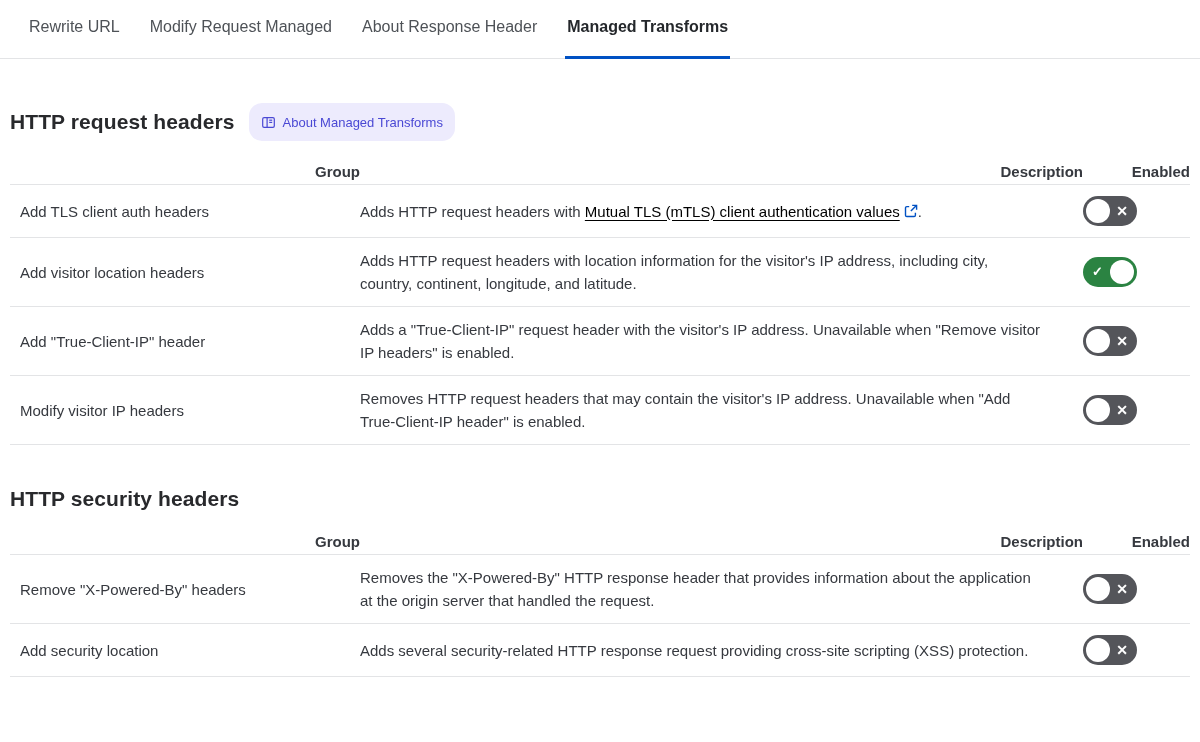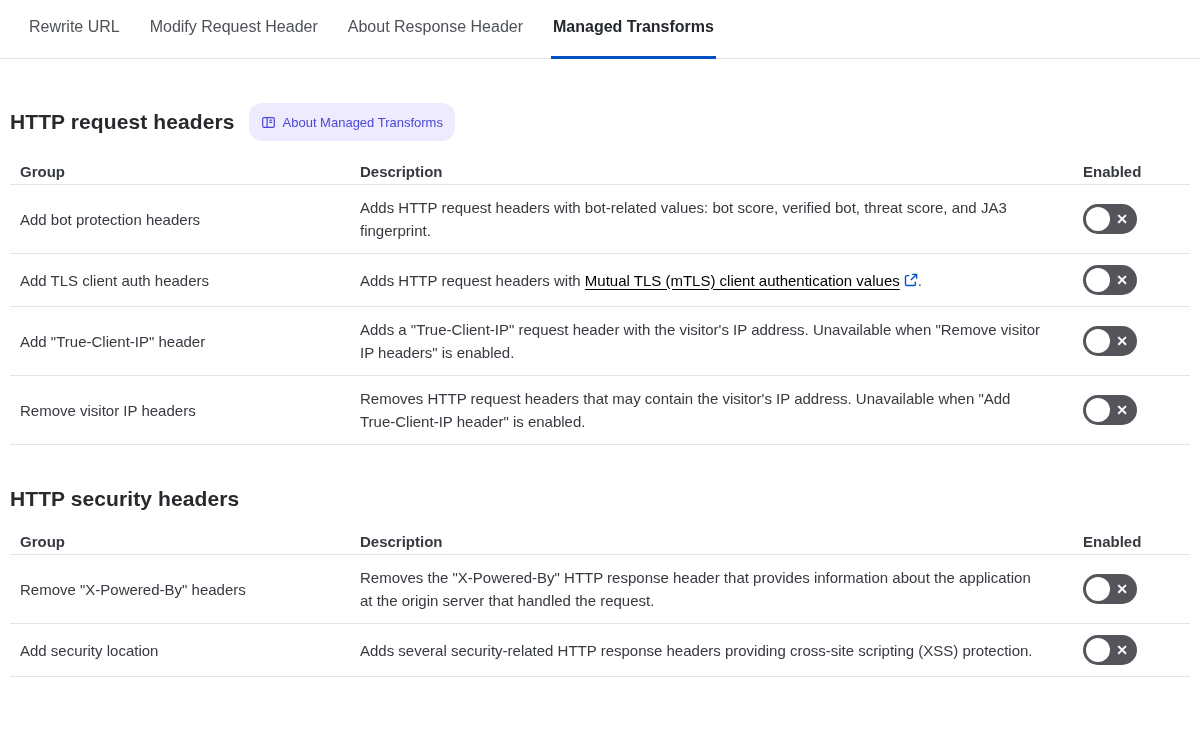--- a/index.html
+++ b/index.html
@@ -33,21 +33,21 @@
     height:38px; padding:0 12px; font-size:13px; text-decoration:none; cursor:pointer;
     white-space:nowrap;
   }
   .badge svg { flex:none; }
   
   table { width:100%; border-collapse:collapse; table-layout:fixed; }
   col.c-group { width:350px; }
   col.c-desc  { width:auto; }
   col.c-toggle{ width:107px; }
   th {
-    text-align:left; font-size:15px; font-weight:700; color:#36393f;
+    text-align:right; font-size:15px; font-weight:700; color:#36393f;
     padding:8px 0 4px; border-bottom:1px solid #e3e4e6;
   }
   td {
     font-size:15px; line-height:23px; color:#36393f;
     padding:11px 0; border-bottom:1px solid #e3e4e6; vertical-align:middle;
   }
   td.desc { padding-right:40px; }
   td.group { padding-left:10px; }
   th.group { padding-left:10px; }
   a.ext-link { color:#000000; text-decoration:underline; text-underline-offset:3px; cursor:pointer; }
@@ -70,21 +70,21 @@
     color:#ffffff; font-size:14px; font-weight:700;
   }
   .toggle.off .glyph { right:9px; }
   .toggle.on  .glyph { left:9px; font-size:13px; }
 </style>
 </head>
 <body>
 
 <nav class="tabbar">
     <div class="tab">Rewrite URL</div>
-    <div class="tab">Modify Request Header</div>
+    <div class="tab">Modify Request Managed</div>
     <div class="tab">About Response Header</div>
     <div class="tab active">Managed Transforms</div>
   </nav>
 
 <div class="page">
 
   <div class="section-head">
     <h2>HTTP request headers</h2>
     <a class="badge">
       <svg class="book" width="15" height="15" viewBox="0 0 15 15" fill="none" stroke="currentColor" stroke-width="1.2">
@@ -105,55 +105,55 @@
       </colgroup>
     <thead>
       <tr>
         <th class="group">Group</th>
         <th>Description</th>
         <th>Enabled</th>
       </tr>
     </thead>
     <tbody id="request-tbody">
         <tr>
-          <td class="group">Add bot protection headers</td>
-          <td class="desc">Adds HTTP request headers with bot-related values: bot score, verified bot, threat score, and JA3 fingerprint.</td>
-          <td>
-            <button class="toggle off" role="switch" aria-checked="false">
-              <span class="glyph">✕</span>
-              <span class="knob"></span>
-            </button>
-          </td>
-        </tr>
-        <tr>
           <td class="group">Add TLS client auth headers</td>
           <td class="desc">Adds HTTP request headers with <a class="ext-link">Mutual TLS (mTLS) client authentication values</a><svg class="ext-icon" width="14" height="14" viewBox="0 0 14 14" fill="none" stroke="#0051c3" stroke-width="1.4">
               <path d="M5.2 2.6H2.8A1.3 1.3 0 0 0 1.5 3.9v7.3a1.3 1.3 0 0 0 1.3 1.3h7.3a1.3 1.3 0 0 0 1.3-1.3V8.8"></path>
               <path d="M8.2 1.4h4.4v4.4"></path>
               <path d="M12.4 1.6 6.9 7.1"></path>
             </svg>.</td>
           <td>
             <button class="toggle off" role="switch" aria-checked="false">
               <span class="glyph">✕</span>
               <span class="knob"></span>
             </button>
           </td>
         </tr>
         <tr>
+          <td class="group">Add visitor location headers</td>
+          <td class="desc">Adds HTTP request headers with location information for the visitor's IP address, including city, country, continent, longitude, and latitude.</td>
+          <td>
+            <button class="toggle on" role="switch" aria-checked="true">
+              <span class="glyph">✓</span>
+              <span class="knob"></span>
+            </button>
+          </td>
+        </tr>
+        <tr>
           <td class="group">Add "True-Client-IP" header</td>
           <td class="desc">Adds a "True-Client-IP" request header with the visitor's IP address. Unavailable when "Remove visitor IP headers" is enabled.</td>
           <td>
             <button class="toggle off" role="switch" aria-checked="false">
               <span class="glyph">✕</span>
               <span class="knob"></span>
             </button>
           </td>
         </tr>
         <tr>
-          <td class="group">Remove visitor IP headers</td>
+          <td class="group">Modify visitor IP headers</td>
           <td class="desc">Removes HTTP request headers that may contain the visitor's IP address. Unavailable when "Add True-Client-IP header" is enabled.</td>
           <td>
             <button class="toggle off" role="switch" aria-checked="false">
               <span class="glyph">✕</span>
               <span class="knob"></span>
             </button>
           </td>
         </tr>
       </tbody>
   </table>
@@ -181,21 +181,21 @@
           <td class="desc">Removes the "X-Powered-By" HTTP response header that provides information about the application at the origin server that handled the request.</td>
           <td>
             <button class="toggle off" role="switch" aria-checked="false">
               <span class="glyph">✕</span>
               <span class="knob"></span>
             </button>
           </td>
         </tr>
         <tr>
           <td class="group">Add security location</td>
-          <td class="desc">Adds several security-related HTTP response headers providing cross-site scripting (XSS) protection.</td>
+          <td class="desc">Adds several security-related HTTP response request providing cross-site scripting (XSS) protection.</td>
           <td>
             <button class="toggle off" role="switch" aria-checked="false">
               <span class="glyph">✕</span>
               <span class="knob"></span>
             </button>
           </td>
         </tr>
       </tbody>
   </table>
 

